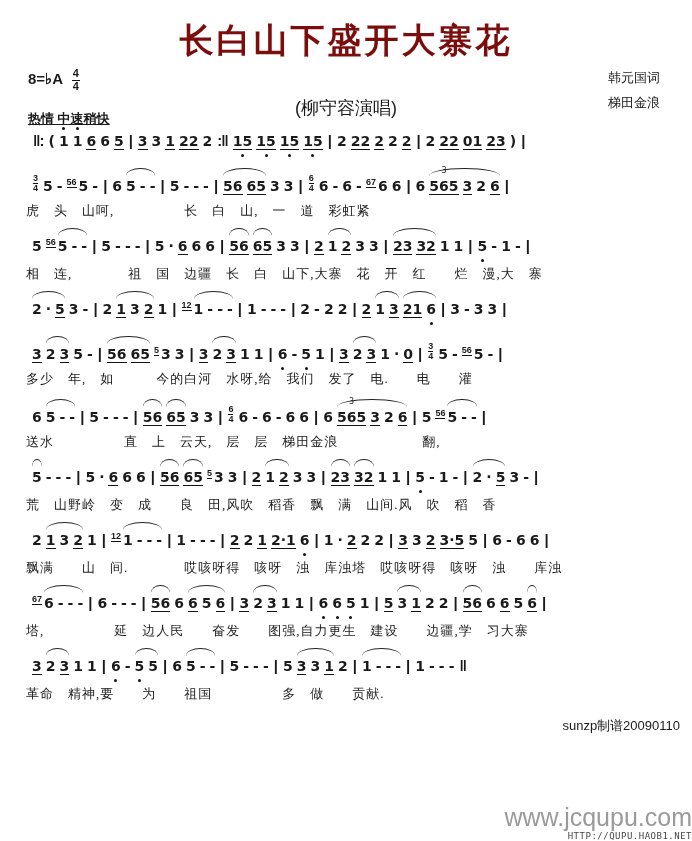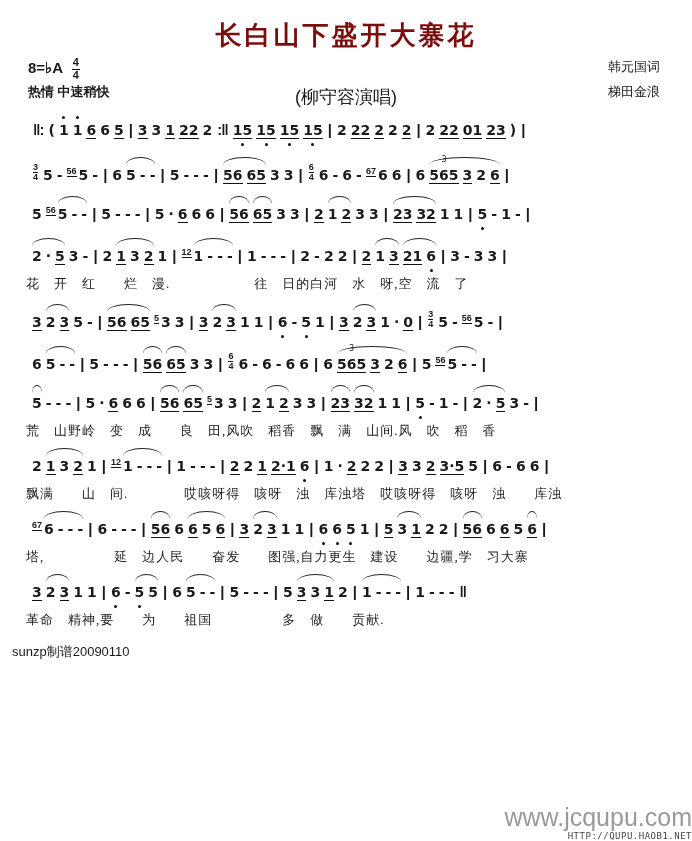--- a/index.html
+++ b/index.html
@@ -1,26 +1,26 @@
 <!DOCTYPE html>
 <html style="--title-color: #7b0d0d; --wm-color: #9a9a9a;"><head>
 <meta charset="utf-8">
 <style>
   html,body{margin:0;padding:0;background:#ffffff;}
   body{width:692px;height:841px;position:relative;overflow:hidden;color:#1a1a1a;
        font-family:"Liberation Sans",sans-serif;}
   .page{padding:8px 12px 0 12px;position:relative;height:100%;box-sizing:border-box;}
-  .title{text-align:center;font-size:26px;font-weight:bold;letter-spacing:3px;
+  .title{text-align:center;font-size:34px;font-weight:bold;letter-spacing:3px;
          color:var(--title-color,#7b0d0d);font-family:"Liberation Serif",serif;margin:10px 0 2px 0;}
   .meta{position:relative;height:52px;}
   .key{position:absolute;left:16px;top:2px;font-weight:bold;font-size:15px;}
   .frac{display:inline-flex;flex-direction:column;text-align:center;line-height:1.05;
         font-size:11px;font-weight:bold;vertical-align:middle;margin-left:5px;}
   .frac .n{border-bottom:1px solid #111;padding:0 1px;}
-  .tempo{position:absolute;left:16px;top:28px;font-size:13px;font-weight:bold;}
+  .tempo{position:absolute;left:16px;top:44px;font-size:13px;font-weight:bold;text-decoration:underline;}
   .performer{position:absolute;left:0;right:0;top:30px;text-align:center;font-size:18px;}
   .credits{position:absolute;right:20px;top:0;text-align:left;font-size:13px;line-height:1.9;}
   .score{padding:2px 2px 0 2px;}
   .system{margin-bottom:7px;}
   .music{white-space:nowrap;padding-top:13px;height:22px;line-height:1;margin-left:16px;}
   .tk{position:relative;display:inline-block;font-family:"DejaVu Sans",sans-serif;
       font-weight:bold;font-size:14px;margin:0 2px;line-height:1.15;}
   .u{border-bottom:1.6px solid #111;}
   .da::before{content:"";position:absolute;top:-6px;left:50%;width:3px;height:3px;
       margin-left:-1.5px;border-radius:50%;background:#111;}
@@ -33,21 +33,21 @@
   .ts{display:inline-flex;flex-direction:column;font-size:9px;font-weight:bold;line-height:1.05;
       text-align:center;margin:0 3px;vertical-align:bottom;position:relative;top:-1px;}
   .ts .n{border-bottom:1px solid #111;}
   .bar{display:inline-block;font-weight:bold;font-size:15px;margin:0 3px;}
   .sym{display:inline-block;font-weight:bold;font-size:15px;margin:0 3px;letter-spacing:-1px;}
   .arcwrap{position:relative;display:inline-block;}
   .arcwrap::before{content:"";position:absolute;left:2px;right:2px;top:-10px;height:7px;
       border-top:1.5px solid #222;border-radius:50%/100% 100% 0 0;}
   .lyrics{font-size:13px;margin-top:5px;padding-left:12px;letter-spacing:1px;height:16px;
       font-family:"Liberation Serif",serif;}
-  .footer-credit{text-align:left;font-size:13px;margin-top:16px;}
+  .footer-credit{text-align:right;font-size:13px;margin-top:16px;}
   .watermark{position:absolute;right:0;bottom:0;text-align:right;}
   .wm-main{font-size:25px;color:var(--wm-color,#9a9a9a);line-height:1;}
   .wm-url{font-size:9px;color:#444;font-family:"DejaVu Sans Mono",monospace;font-weight:normal;
       letter-spacing:0.5px;margin-top:1px;}
 </style>
 </head>
 <body>
 
 <div class="page">
   <h1 class="title">长白山下盛开大寨花</h1>
@@ -73,39 +73,42 @@
         <div class="music"><span class="sym">‖:</span><span class="tk">(</span><span class="tk da">1</span><span class="tk da">1</span><span class="tk u">6</span><span class="tk">6</span><span class="tk u">5</span><span class="bar">|</span><span class="tk u">3</span><span class="tk">3</span><span class="tk u">1</span><span class="tk u">22</span><span class="tk">2</span><span class="sym">:‖</span><span class="tk u db">15</span><span class="tk u db">15</span><span class="tk u db">15</span><span class="tk u db">15</span><span class="bar">|</span><span class="tk">2</span><span class="tk u">22</span><span class="tk u">2</span><span class="tk">2</span><span class="tk u">2</span><span class="bar">|</span><span class="tk">2</span><span class="tk u">22</span><span class="tk u">01</span><span class="tk u">23</span><span class="tk">)</span><span class="bar">|</span></div>
       </div>
       <div class="system">
         <div class="music"><span class="ts">
             <span class="n">3</span>
             <span>4</span>
           </span><span class="tk">5</span><span class="tk">-</span><span class="grace">56</span><span class="tk">5</span><span class="tk">-</span><span class="bar">|</span><span class="tk">6</span><span class="arcwrap"><span class="tk">5</span><span class="tk">-</span><span class="tk">-</span></span><span class="bar">|</span><span class="tk">5</span><span class="tk">-</span><span class="tk">-</span><span class="tk">-</span><span class="bar">|</span><span class="arcwrap"><span class="tk u">56</span><span class="tk u">65</span></span><span class="tk">3</span><span class="tk">3</span><span class="bar">|</span><span class="ts">
             <span class="n">6</span>
             <span>4</span>
           </span><span class="tk">6</span><span class="tk">-</span><span class="tk">6</span><span class="tk">-</span><span class="grace">67</span><span class="tk">6</span><span class="tk">6</span><span class="bar">|</span><span class="tk">6</span><span class="arcwrap"><span class="tk u tri">565</span><span class="tk u">3</span><span class="tk">2</span><span class="tk u">6</span></span><span class="bar">|</span></div>
+        <div class="lyrics">虎　头　山呵,　　　　　长　白　山,　一　道　彩虹紧</div>
       </div>
       <div class="system">
         <div class="music"><span class="tk">5</span><span class="grace">56</span><span class="arcwrap"><span class="tk">5</span><span class="tk">-</span><span class="tk">-</span></span><span class="bar">|</span><span class="tk">5</span><span class="tk">-</span><span class="tk">-</span><span class="tk">-</span><span class="bar">|</span><span class="tk">5</span><span class="tk">·</span><span class="tk u">6</span><span class="tk">6</span><span class="tk">6</span><span class="bar">|</span><span class="arcwrap"><span class="tk u">56</span></span><span class="arcwrap"><span class="tk u">65</span></span><span class="tk">3</span><span class="tk">3</span><span class="bar">|</span><span class="tk u">2</span><span class="arcwrap"><span class="tk">1</span><span class="tk u">2</span></span><span class="tk">3</span><span class="tk">3</span><span class="bar">|</span><span class="arcwrap"><span class="tk u">23</span><span class="tk u">32</span></span><span class="tk">1</span><span class="tk">1</span><span class="bar">|</span><span class="tk db">5</span><span class="tk">-</span><span class="tk">1</span><span class="tk">-</span><span class="bar">|</span></div>
+        <div class="lyrics">相　连,　　　　祖　国　边疆　长　白　山下,大寨　花　开　红　　烂　漫,大　寨</div>
       </div>
       <div class="system">
         <div class="music"><span class="arcwrap"><span class="tk">2</span><span class="tk">·</span><span class="tk u">5</span></span><span class="tk">3</span><span class="tk">-</span><span class="bar">|</span><span class="tk">2</span><span class="arcwrap"><span class="tk u">1</span><span class="tk">3</span><span class="tk u">2</span></span><span class="tk">1</span><span class="bar">|</span><span class="grace">12</span><span class="arcwrap"><span class="tk">1</span><span class="tk">-</span><span class="tk">-</span><span class="tk">-</span></span><span class="bar">|</span><span class="tk">1</span><span class="tk">-</span><span class="tk">-</span><span class="tk">-</span><span class="bar">|</span><span class="tk">2</span><span class="tk">-</span><span class="tk">2</span><span class="tk">2</span><span class="bar">|</span><span class="tk u">2</span><span class="arcwrap"><span class="tk">1</span><span class="tk u">3</span></span><span class="arcwrap"><span class="tk u">21</span><span class="tk db">6</span></span><span class="bar">|</span><span class="tk">3</span><span class="tk">-</span><span class="tk">3</span><span class="tk">3</span><span class="bar">|</span></div>
-        <div class="lyrics">花　开　红　　烂　漫.　　　　　　往　日的白河　水　呀,空　流　了</div>
       </div>
       <div class="system">
         <div class="music"><span class="tk u">3</span><span class="arcwrap"><span class="tk">2</span><span class="tk u">3</span></span><span class="tk">5</span><span class="tk">-</span><span class="bar">|</span><span class="arcwrap"><span class="tk u">56</span><span class="tk u">65</span></span><span class="grace">5</span><span class="tk">3</span><span class="tk">3</span><span class="bar">|</span><span class="tk u">3</span><span class="arcwrap"><span class="tk">2</span><span class="tk u">3</span></span><span class="tk">1</span><span class="tk">1</span><span class="bar">|</span><span class="tk db">6</span><span class="tk">-</span><span class="tk db">5</span><span class="tk">1</span><span class="bar">|</span><span class="tk u">3</span><span class="arcwrap"><span class="tk">2</span><span class="tk u">3</span></span><span class="tk">1</span><span class="tk">·</span><span class="tk u">0</span><span class="bar">|</span><span class="ts">
             <span class="n">3</span>
             <span>4</span>
           </span><span class="tk">5</span><span class="tk">-</span><span class="grace">56</span><span class="tk">5</span><span class="tk">-</span><span class="bar">|</span></div>
+        <div class="lyrics">多少　年,　如　　　今的白河　水呀,给　我们　发了　电.　　电　　灌</div>
       </div>
       <div class="system">
         <div class="music"><span class="tk">6</span><span class="arcwrap"><span class="tk">5</span><span class="tk">-</span><span class="tk">-</span></span><span class="bar">|</span><span class="tk">5</span><span class="tk">-</span><span class="tk">-</span><span class="tk">-</span><span class="bar">|</span><span class="arcwrap"><span class="tk u">56</span></span><span class="arcwrap"><span class="tk u">65</span></span><span class="tk">3</span><span class="tk">3</span><span class="bar">|</span><span class="ts">
             <span class="n">6</span>
             <span>4</span>
           </span><span class="tk">6</span><span class="tk">-</span><span class="tk">6</span><span class="tk">-</span><span class="tk">6</span><span class="tk">6</span><span class="bar">|</span><span class="tk">6</span><span class="arcwrap"><span class="tk u tri">565</span><span class="tk u">3</span><span class="tk">2</span><span class="tk u">6</span></span><span class="bar">|</span><span class="tk">5</span><span class="grace">56</span><span class="arcwrap"><span class="tk">5</span><span class="tk">-</span><span class="tk">-</span></span><span class="bar">|</span></div>
+        <div class="lyrics">送水　　　　　直　上　云天,　层　层　梯田金浪　　　　　　翻,</div>
       </div>
       <div class="system">
         <div class="music"><span class="arcwrap"><span class="tk">5</span></span><span class="tk">-</span><span class="tk">-</span><span class="tk">-</span><span class="bar">|</span><span class="tk">5</span><span class="tk">·</span><span class="tk u">6</span><span class="tk">6</span><span class="tk">6</span><span class="bar">|</span><span class="arcwrap"><span class="tk u">56</span></span><span class="arcwrap"><span class="tk u">65</span></span><span class="grace">5</span><span class="tk">3</span><span class="tk">3</span><span class="bar">|</span><span class="tk u">2</span><span class="arcwrap"><span class="tk">1</span><span class="tk u">2</span></span><span class="tk">3</span><span class="tk">3</span><span class="bar">|</span><span class="arcwrap"><span class="tk u">23</span></span><span class="arcwrap"><span class="tk u">32</span></span><span class="tk">1</span><span class="tk">1</span><span class="bar">|</span><span class="tk db">5</span><span class="tk">-</span><span class="tk">1</span><span class="tk">-</span><span class="bar">|</span><span class="arcwrap"><span class="tk">2</span><span class="tk">·</span><span class="tk u">5</span></span><span class="tk">3</span><span class="tk">-</span><span class="bar">|</span></div>
         <div class="lyrics">荒　山野岭　变　成　　良　田,风吹　稻香　飘　满　山间.风　吹　稻　香</div>
       </div>
       <div class="system">
         <div class="music"><span class="tk">2</span><span class="arcwrap"><span class="tk u">1</span><span class="tk">3</span><span class="tk u">2</span></span><span class="tk">1</span><span class="bar">|</span><span class="grace">12</span><span class="arcwrap"><span class="tk">1</span><span class="tk">-</span><span class="tk">-</span><span class="tk">-</span></span><span class="bar">|</span><span class="tk">1</span><span class="tk">-</span><span class="tk">-</span><span class="tk">-</span><span class="bar">|</span><span class="tk u">2</span><span class="tk">2</span><span class="tk u">1</span><span class="tk u">2·1</span><span class="tk db">6</span><span class="bar">|</span><span class="tk">1</span><span class="tk">·</span><span class="tk u">2</span><span class="tk">2</span><span class="tk">2</span><span class="bar">|</span><span class="tk u">3</span><span class="tk">3</span><span class="tk u">2</span><span class="tk u">3·5</span><span class="tk">5</span><span class="bar">|</span><span class="tk">6</span><span class="tk">-</span><span class="tk">6</span><span class="tk">6</span><span class="bar">|</span></div>
         <div class="lyrics">飘满　　山　间.　　　　哎咳呀得　咳呀　浊　库浊塔　哎咳呀得　咳呀　浊　　库浊</div>
       </div>
       <div class="system">

